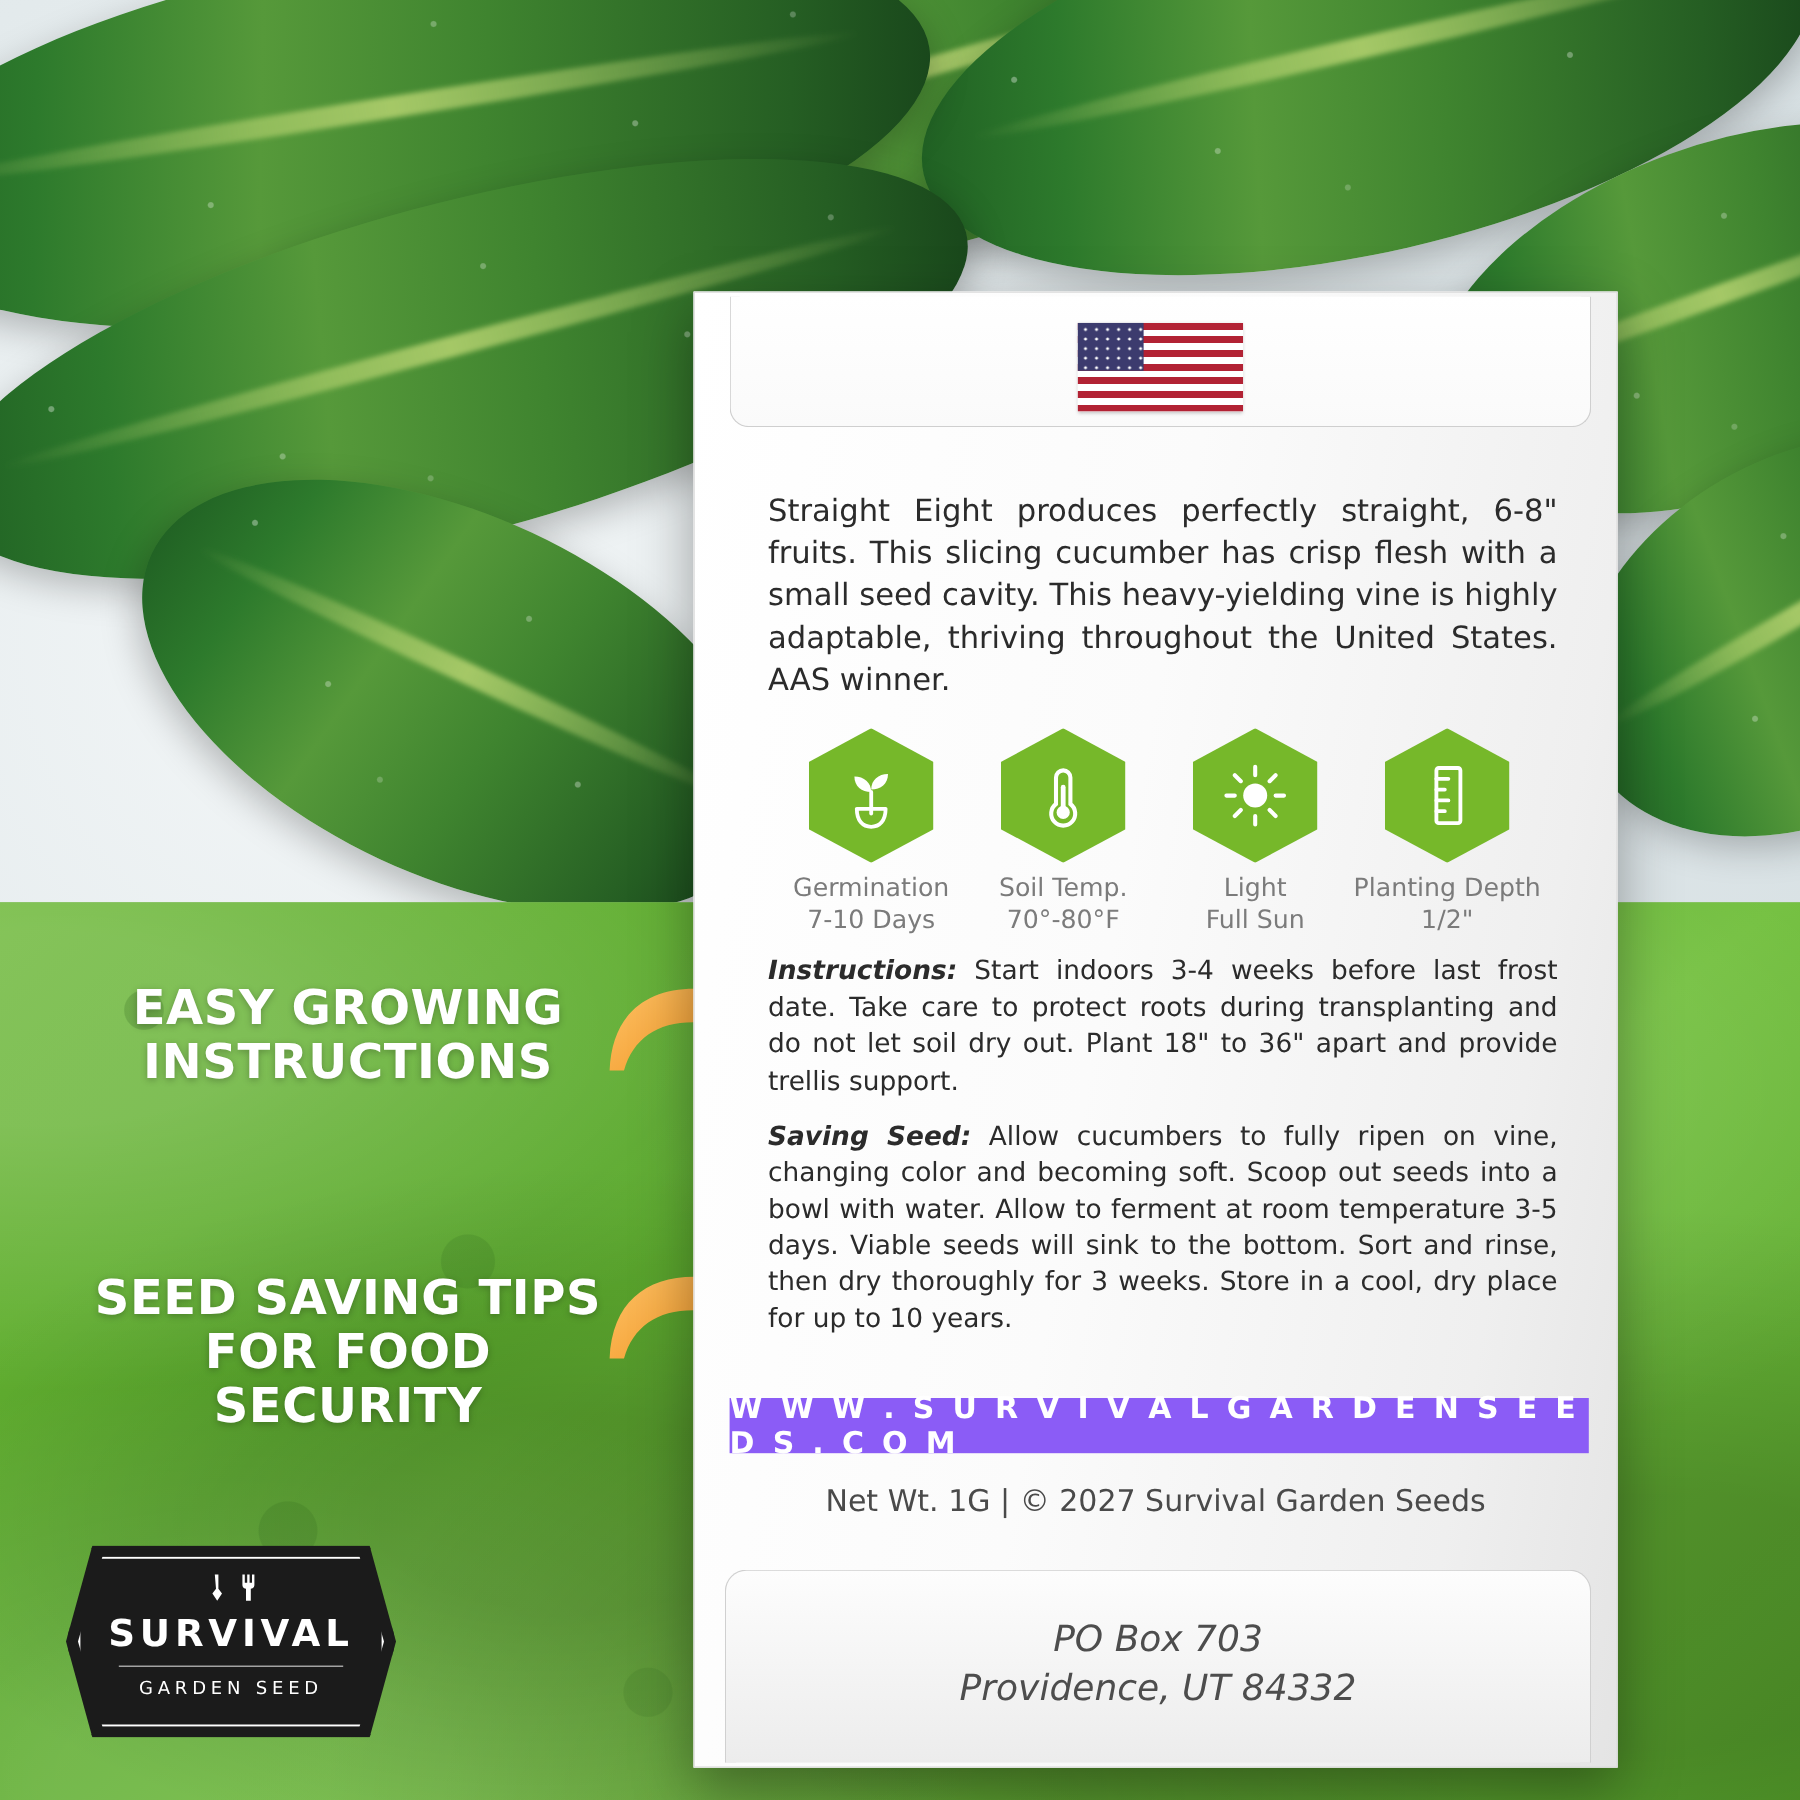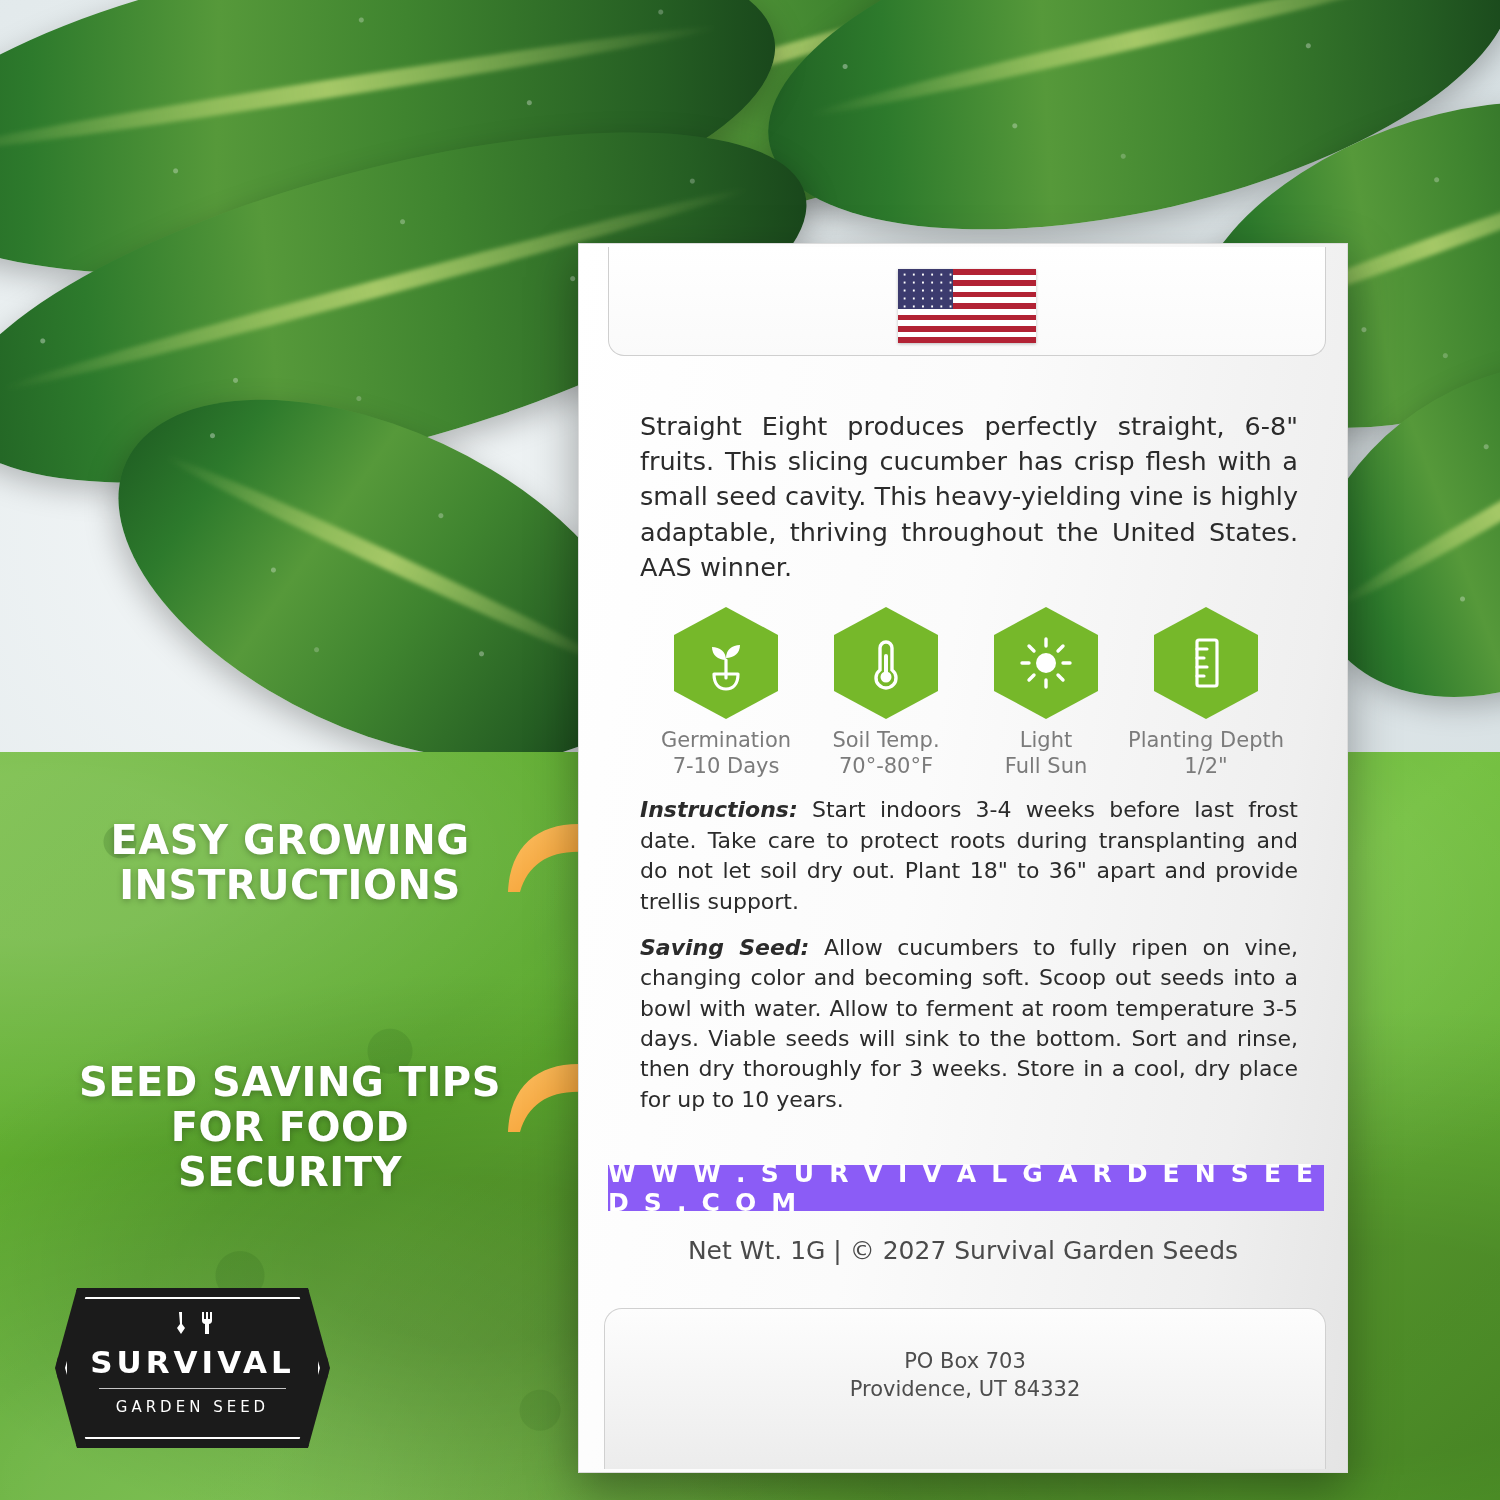--- a/index.html
+++ b/index.html
@@ -230,22 +230,23 @@
     border: 1px solid #d0d0d0;
     border-bottom: none;
     border-radius: 18px 18px 0 0;
     background: linear-gradient(180deg, #fdfdfd, #ececec);
   }
   .addr {
     position: absolute;
     left: 0; right: 0; top: 38px;
     text-align: center;
     color: #4d4d4d;
-    font-size: 21px;
+    font-size: 30px;
     line-height: 1.35;
+    font-style: italic;
   }
 
   
   .content {
     position: absolute;
     left: 62px;
     right: 50px;
     top: 150px;
   }
   .desc {

